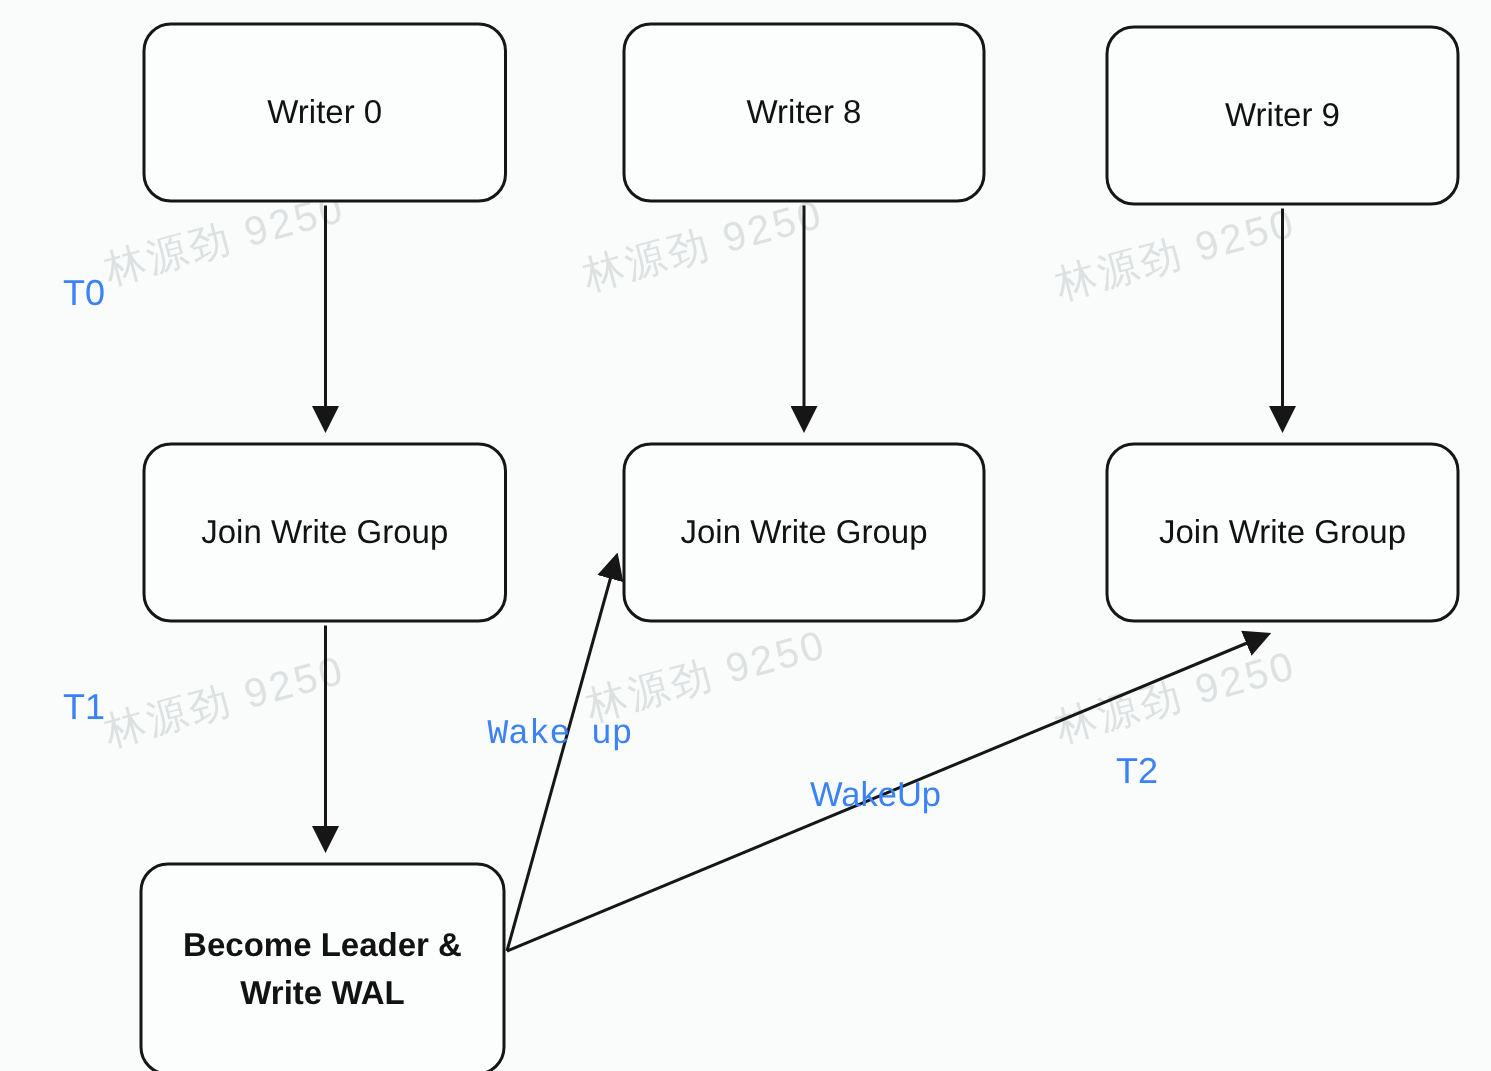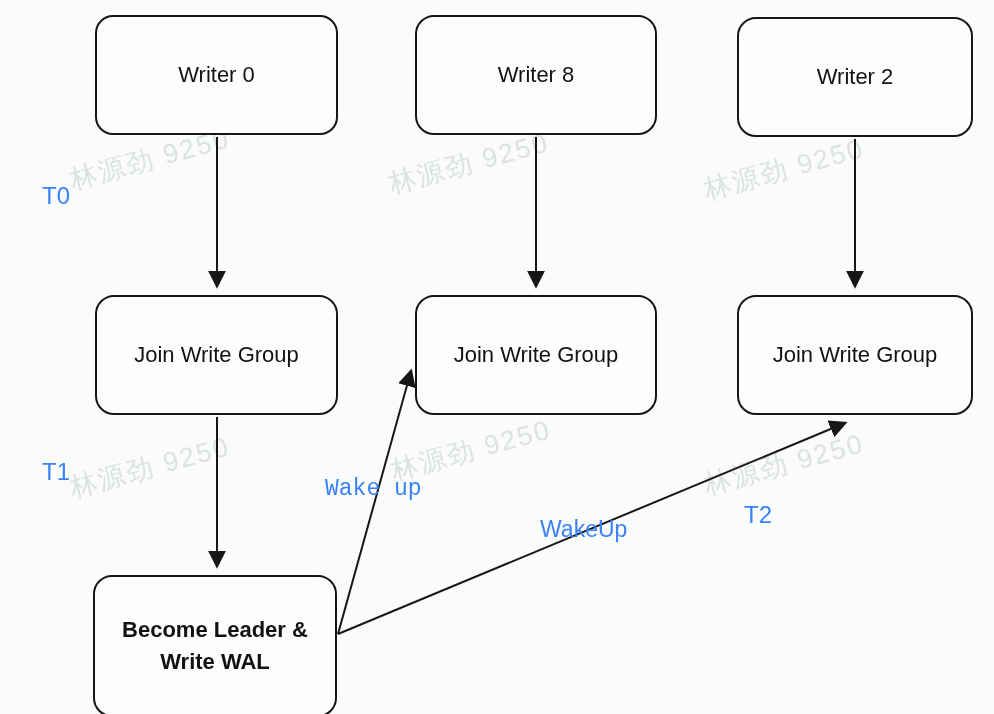--- a/index.html
+++ b/index.html
@@ -24,21 +24,21 @@
     display: flex;
     align-items: center;
     justify-content: center;
     text-align: center;
     font-size: 22px;
     line-height: 1.45;
     color: #121212;
     padding: 0 20px;
     z-index: 2;
   }
-  .n-writer0 { left: 95px;  top: 15px;  width: 243px; height: 120px; border-radius: 18px; }
+  .n-writer0 { left: 95px;  top: 15px;  width: 243px; height: 120px; }
   .n-writer1 { left: 415px; top: 15px;  width: 242px; height: 120px; }
   .n-writer2 { left: 737px; top: 17px;  width: 236px; height: 120px; }
   .n-jwg0    { left: 95px;  top: 295px; width: 243px; height: 120px; }
   .n-jwg1    { left: 415px; top: 295px; width: 242px; height: 120px; }
   .n-jwg2    { left: 737px; top: 295px; width: 236px; height: 120px; }
   .n-leader  { left: 93px;  top: 575px; width: 244px; height: 142px; font-weight: bold; }
 
   .edges-svg {
     position: absolute;
     left: 0; top: 0;
@@ -118,21 +118,21 @@
     <line x1="338" y1="634" x2="845" y2="423" stroke="#161616" stroke-width="2" marker-end="url(#ah)"></line>
   </svg>
 
   <div class="node n-writer0">
     <span>Writer 0</span>
   </div>
   <div class="node n-writer1">
     <span>Writer 8</span>
   </div>
   <div class="node n-writer2">
-    <span>Writer 2</span>
+    <span>Writer 9</span>
   </div>
   <div class="node n-jwg0">
     <span>Join Write Group</span>
   </div>
   <div class="node n-jwg1">
     <span>Join Write Group</span>
   </div>
   <div class="node n-jwg2">
     <span>Join Write Group</span>
   </div>

